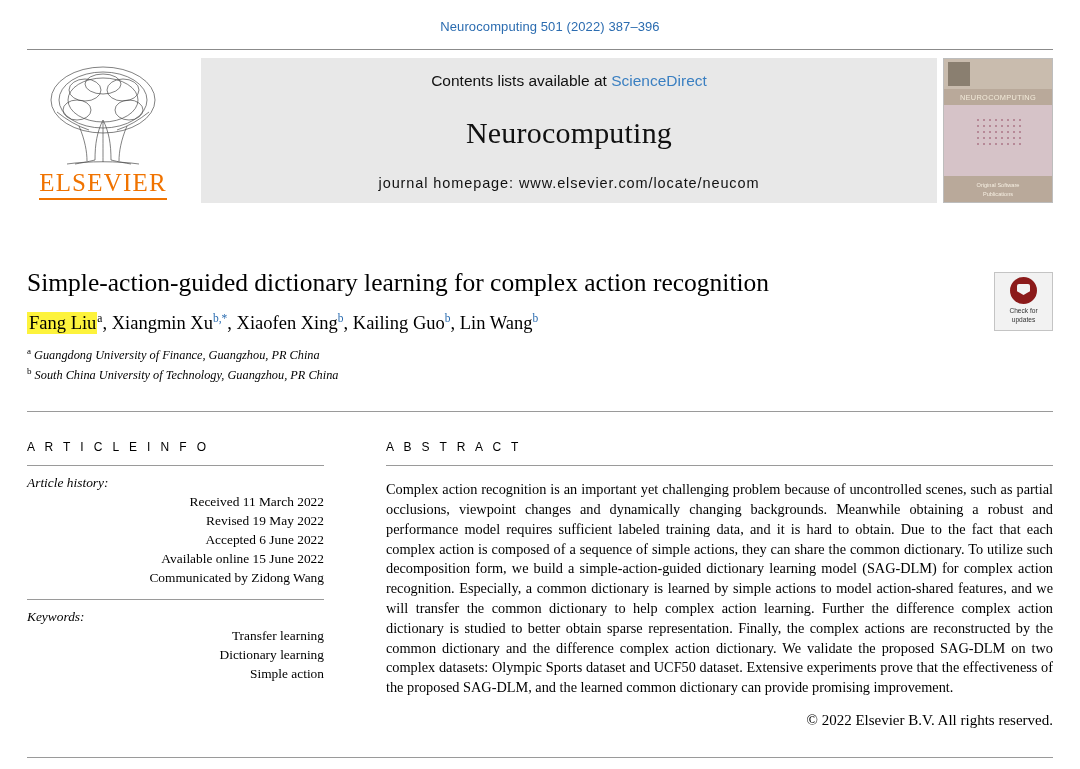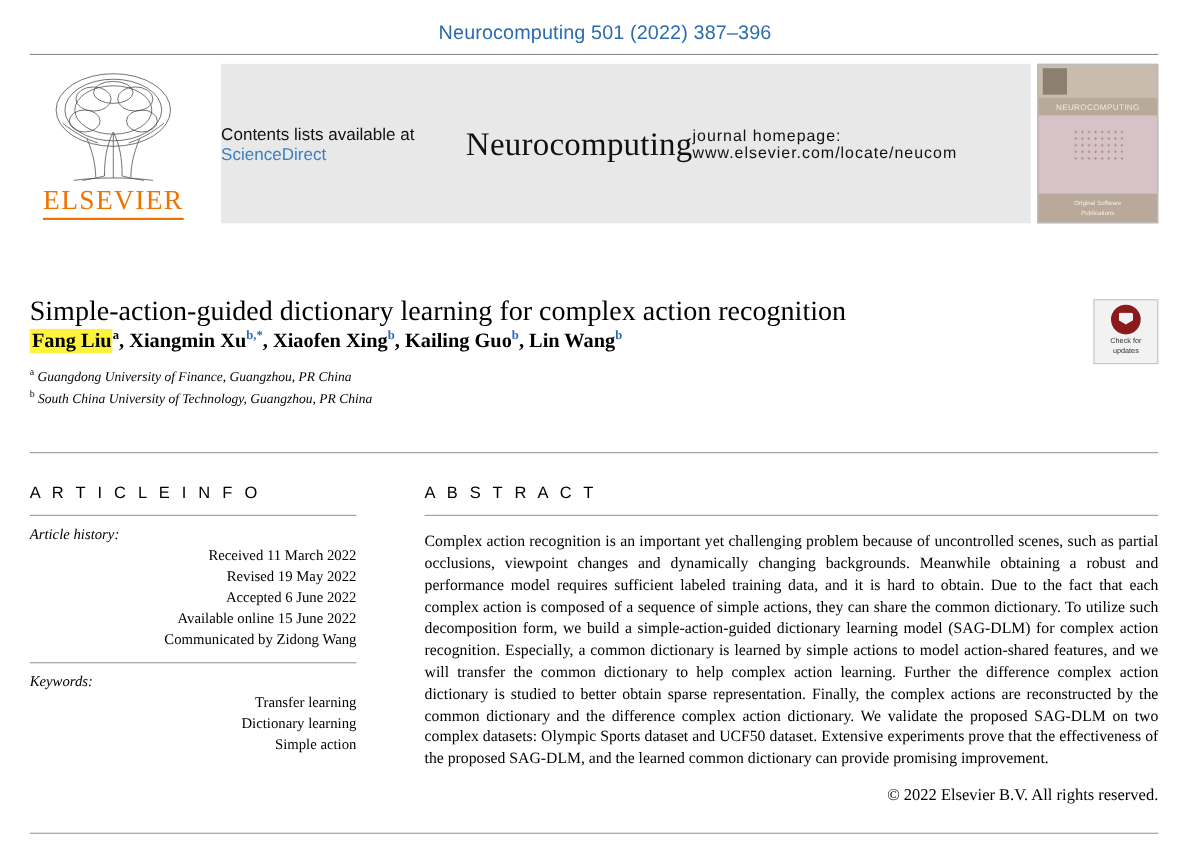--- a/index.html
+++ b/index.html
@@ -13,21 +13,21 @@
     font-family: "Liberation Serif", serif;
     color: #000;
     position: relative;
     overflow: hidden;
   }
 
   
   .running-head {
     text-align: center;
     font-family: "Liberation Sans", sans-serif;
-    font-size: 18px;
+    font-size: 13px;
     color: #2b6cb0;
     padding-top: 19px;
     letter-spacing: 0.1px;
     padding-left: 20px;
   }
 
   .rule-top {
     position: absolute;
     left: 27px;
     right: 27px;
@@ -71,21 +71,21 @@
     height: 2px;
     background: #f07300;
     margin-top: 1px;
   }
 
   .journal-band {
     flex: 1 1 auto;
     background: #e8e8e8;
     margin: 0 6px 0 22px;
     display: flex;
-    flex-direction: row;
+    flex-direction: column;
     align-items: center;
     justify-content: space-between;
     padding: 14px 0 12px 0;
     box-sizing: border-box;
   }
   .contents-line {
     font-family: "Liberation Sans", sans-serif;
     font-size: 15.5px;
     color: #111;
   }
@@ -158,24 +158,24 @@
   .paper-title {
     font-family: "Liberation Serif", serif;
     font-size: 25.5px;
     line-height: 1.2;
     margin: 0;
     font-weight: normal;
     color: #000;
     max-width: 905px;
   }
   .authors {
+    margin-top: 13px;
     font-family: "Liberation Serif", serif;
     font-size: 18.5px;
     color: #000;
-    font-weight: bold;
   }
   .author-hl {
     background: #fdf33c;
     padding: 1px 1px 1px 2px;
   }
   sup.aff { font-size: 11.5px; }
   sup.aff.blue { color: #2b6cb0; }
 
   .affiliations {
     margin-top: 11px;
@@ -244,21 +244,21 @@
   .col-left {
     width: 297px;
     flex: 0 0 297px;
   }
   .col-right {
     flex: 1 1 auto;
     margin-left: 62px;
   }
   .sec-head {
     font-family: "Liberation Sans", sans-serif;
-    font-size: 15px;
+    font-size: 12px;
     letter-spacing: 3.4px;
     color: #000;
     font-weight: normal;
     margin: 0 0 11px 0;
   }
   .hr-thin {
     height: 1px;
     background: #9a9a9a;
     margin: 0 0 9px 0;
   }

